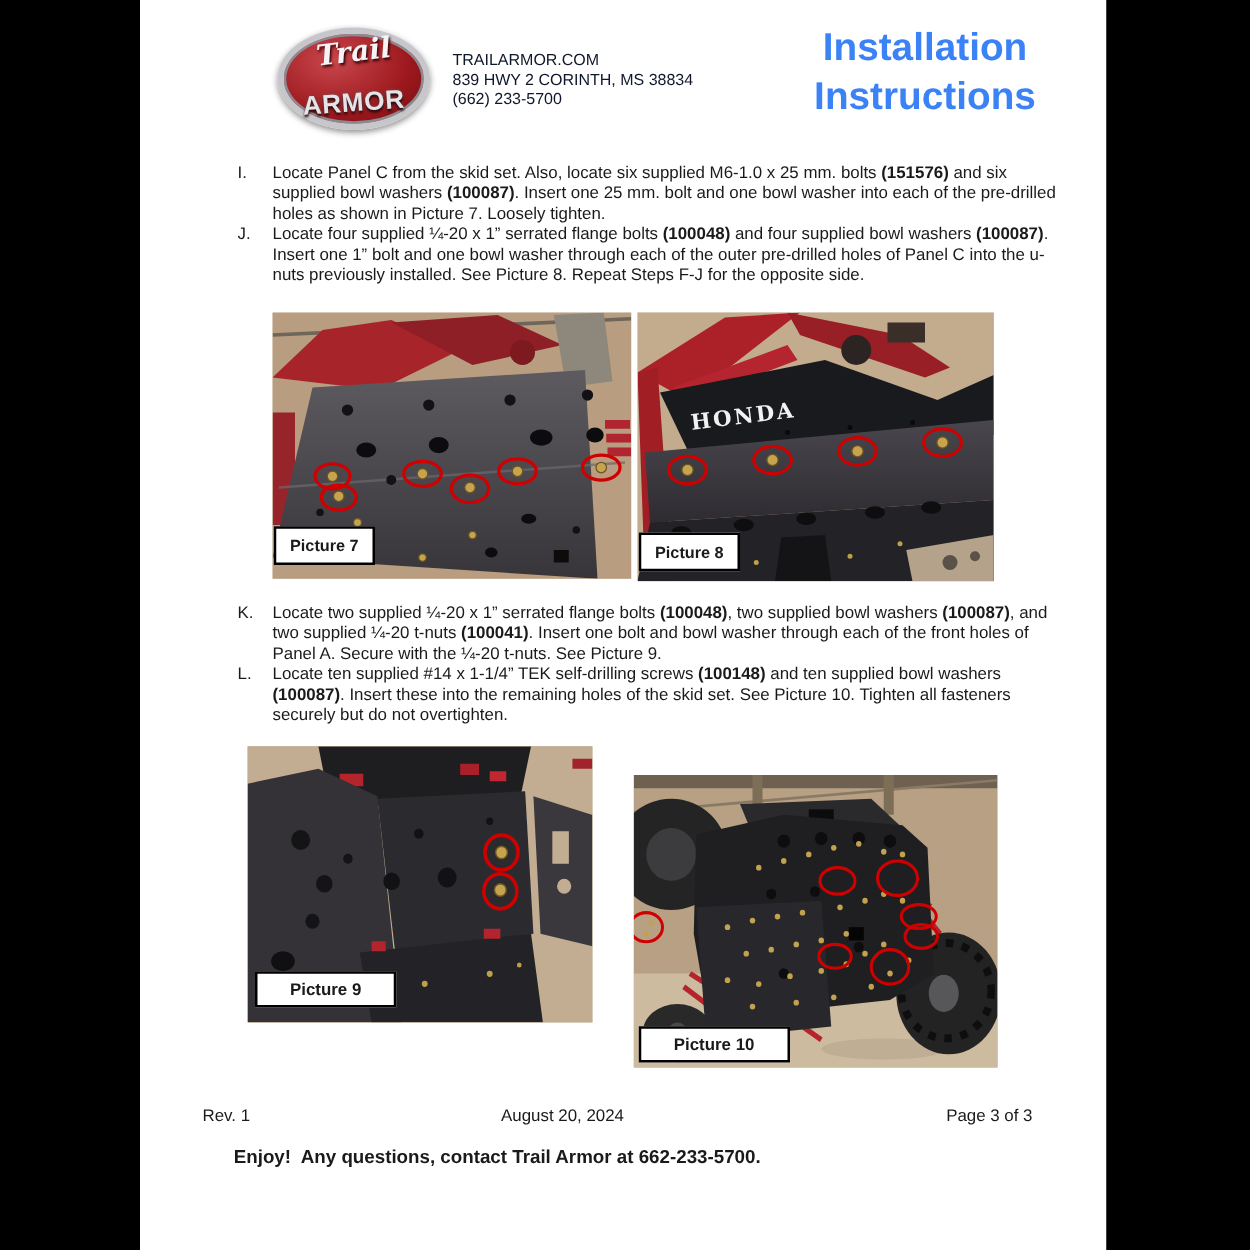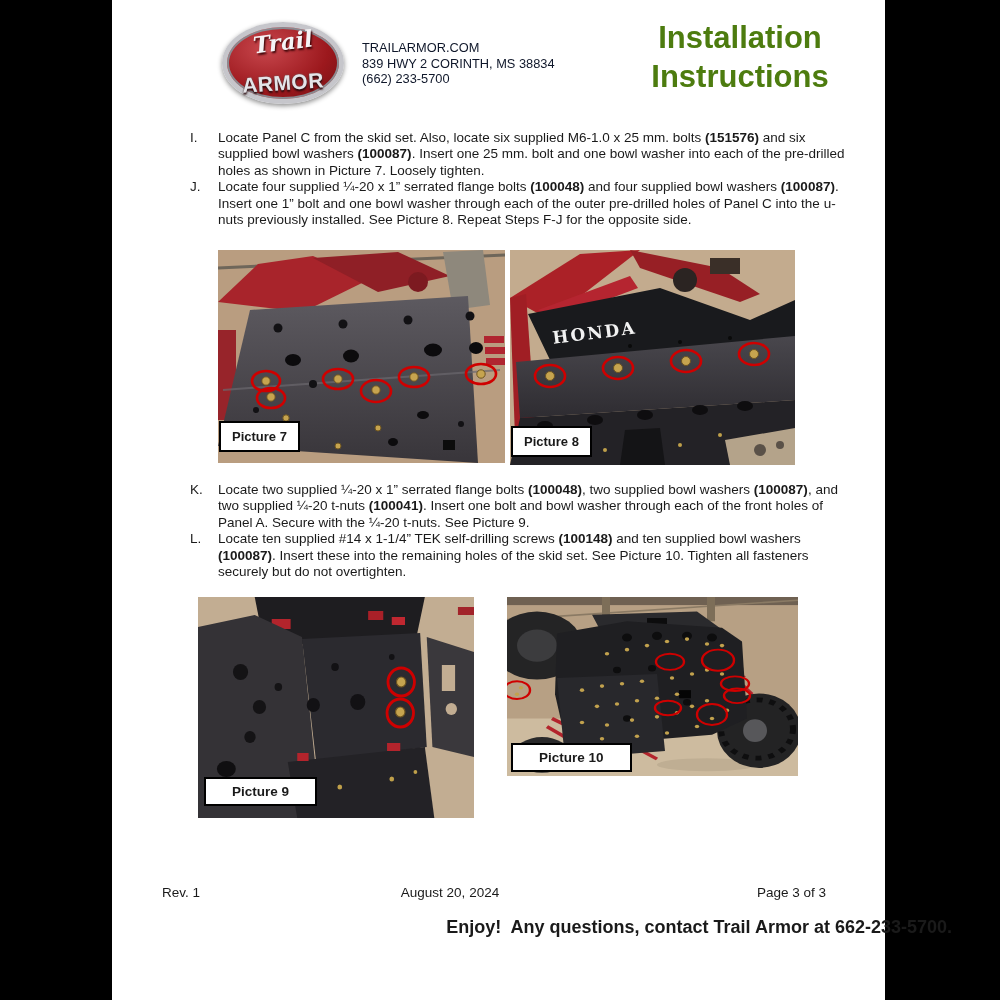--- a/index.html
+++ b/index.html
@@ -13,43 +13,43 @@
      background:radial-gradient(ellipse at 35% 30%,#c8474d,#9c181d 60%,#6f0f13);
      border:5px solid #c6c6cb;box-shadow:inset 0 0 0 2px #8a8a90,0 2px 5px rgba(0,0,0,.45);}
   .logo-trail{position:absolute;top:6px;left:0;right:0;text-align:center;
      font-family:"DejaVu Serif",serif;font-style:italic;font-weight:bold;font-size:23px;
      color:#f4f4f6;text-shadow:1px 2px 2px #3a0406;transform:rotate(-7deg);}
   .logo-armor{position:absolute;bottom:9px;left:0;right:0;text-align:center;
      font-weight:bold;font-size:21px;letter-spacing:.5px;color:#e4e4e8;
      text-shadow:0 2px 2px #26070a,0 0 2px #666;transform:rotate(-4deg);}
   .contact{position:absolute;left:250px;top:40px;font-size:12.8px;line-height:15.5px;color:#0f172a;}
   .doc-title{position:absolute;left:496px;top:18px;width:264px;text-align:center;
-     font-weight:bold;font-size:31px;line-height:39px;color:#4d7c0f;}
+     font-weight:bold;font-size:31px;line-height:39px;color:#3b82f6;}
 
   
   .steps{position:absolute;left:78px;width:660px;font-size:13.5px;line-height:16.4px;}
   .step{display:flex;}
   .step-label{width:28px;flex:none;}
   .step-text{flex:1;}
   .step-text b{font-weight:bold;}
 
   
   .photo{position:absolute;overflow:hidden;background:#b9a184;}
   .photo svg{display:block;width:100%;height:100%;}
   .photo-label{position:absolute;background:#fff;border:2px solid #000;
      font-weight:bold;font-size:13px;padding:6px 11px;white-space:nowrap;}
   .photo-label.large{font-size:13.5px;padding:5px 26px;}
 
   
   .footer-row{position:absolute;top:885px;left:0;width:773px;height:20px;font-size:13.5px;}
   .footer-rev{position:absolute;left:50px;}
   .footer-date{position:absolute;left:338px;transform:translateX(-50%);}
   .footer-page{position:absolute;right:59px;}
-  .footer-enjoy{position:absolute;top:917px;left:0;width:840px;text-align:right;
-     padding-left:75px;box-sizing:border-box;font-weight:bold;font-size:18px;white-space:pre-wrap;}
+  .footer-enjoy{position:absolute;top:917px;left:0;width:840px;text-align:left;
+     padding-left:75px;box-sizing:border-box;font-weight:bold;font-size:15px;white-space:pre-wrap;}
 </style>
 </head>
 <body>
 
 <div class="canvas">
   <div class="page">
 
     <div class="logo">
       <div class="logo-oval"></div>
       <div class="logo-trail">Trail</div>
@@ -234,21 +234,21 @@
             <circle cx="230" cy="175" r="2"></circle>
         </g>
         <g fill="none" stroke="#cf0000" stroke-width="3">
           <circle cx="215" cy="85" r="14"></circle>
             <circle cx="214" cy="116" r="14"></circle>
         </g>
       </svg>
       <div class="photo-label large" style="left:6px;bottom:12px">Picture 9</div>
     </div>
 
-    <div class="photo" style="left:395px;top:597px;width:291px;height:179px">
+    <div class="photo" style="left:395px;top:620px;width:291px;height:234px">
       <svg viewBox="0 0 291 221" preserveAspectRatio="none">
         <rect x="0" y="0" width="291" height="221" fill="#b7a084"></rect>
         <rect x="0" y="0" width="291" height="10" fill="#6f6152"></rect>
         <path d="M0,28 L291,4" stroke="#8a7a64" stroke-width="2"></path>
         <rect x="95" y="0" width="8" height="40" fill="#7d6e58"></rect>
         <rect x="200" y="0" width="8" height="30" fill="#7d6e58"></rect>
         <rect x="0" y="150" width="291" height="71" fill="#cdbb9f"></rect>
         <ellipse cx="80" cy="195" rx="40" ry="8" fill="#bfae93"></ellipse>
         <ellipse cx="200" cy="207" rx="50" ry="8" fill="#bfae93"></ellipse>
         <ellipse cx="30" cy="60" rx="45" ry="42" fill="#242425"></ellipse>

